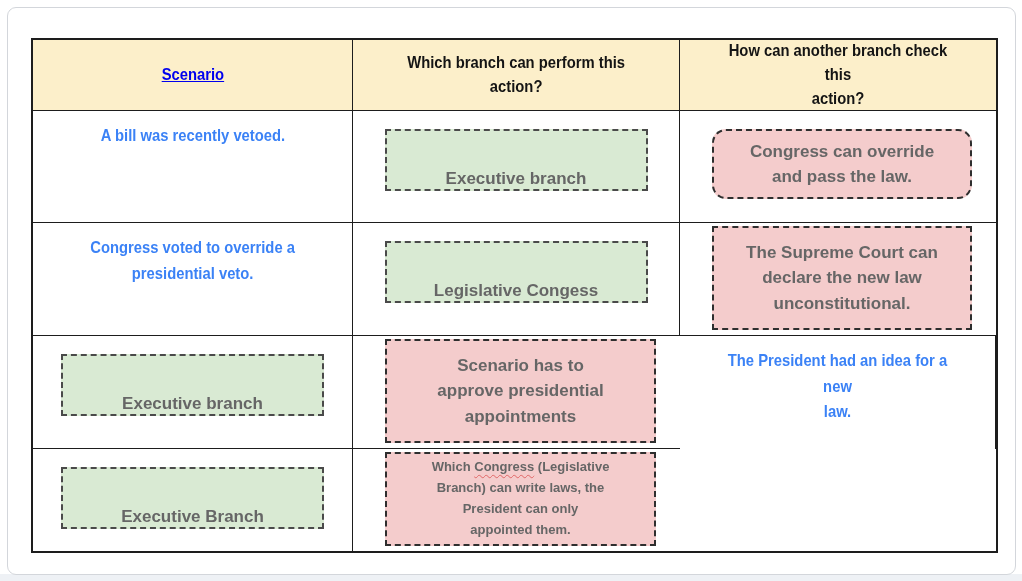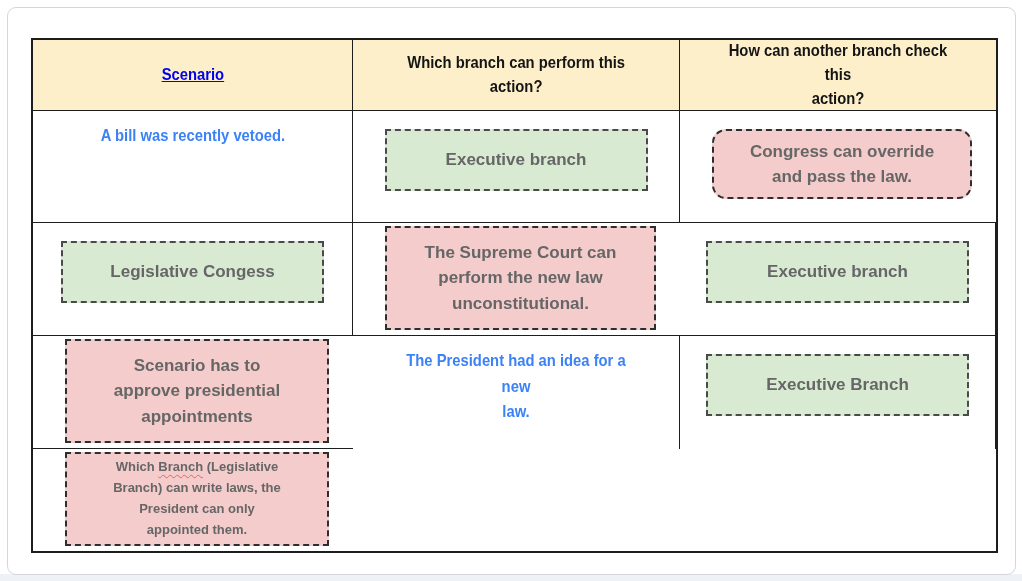--- a/index.html
+++ b/index.html
@@ -85,21 +85,21 @@
     align-items: flex-start;
     padding-top: 18px;
   }
   .green-box {
     width: 263px;
     height: 62px;
     box-sizing: border-box;
     background: #d9ead3;
     border: 2px dashed #4a4a4a;
     display: flex;
-    align-items: center;
+    align-items: flex-end;
     justify-content: center;
     text-align: center;
     font-weight: 700;
     font-size: 17px;
     color: #666666;
   }
   .check-cell {
     display: flex;
     flex-direction: column;
     align-items: stretch;
@@ -167,29 +167,33 @@
         <span>Executive branch</span>
       </div>
     </div>
     <div class="cell check-cell last-col">
       <div class="pink-box short">
         <span class="pink-text">Congress can override
 and pass the law.</span>
       </div>
     </div>
 
+    <div class="cell scenario-cell">
+      <span class="sq">Congress voted to override a
+presidential veto.</span>
+    </div>
     <div class="cell branch-cell">
       <div class="green-box">
         <span>Legislative Congess</span>
       </div>
     </div>
     <div class="cell check-cell last-col">
       <div class="pink-box">
         <span class="pink-text">The Supreme Court can
-perform the new law
+declare the new law
 unconstitutional.</span>
       </div>
     </div>
 
     <div class="cell branch-cell">
       <div class="green-box">
         <span>Executive branch</span>
       </div>
     </div>
     <div class="cell check-cell last-col">
@@ -204,21 +208,21 @@
       <span class="sq">The President had an idea for a new
 law.</span>
     </div>
     <div class="cell branch-cell last-row">
       <div class="green-box">
         <span>Executive Branch</span>
       </div>
     </div>
     <div class="cell check-cell last-col last-row">
       <div class="pink-box small-text">
-        <span class="pink-text"><span>Which </span><span class="misspelled">Branch</span><span> (Legislative
+        <span class="pink-text"><span>Which </span><span class="misspelled">Congress</span><span> (Legislative
 Branch) can write laws, the
 President can only
 appointed them.</span></span>
       </div>
     </div>
 
   </div>
 </div>
 
 </body></html>

